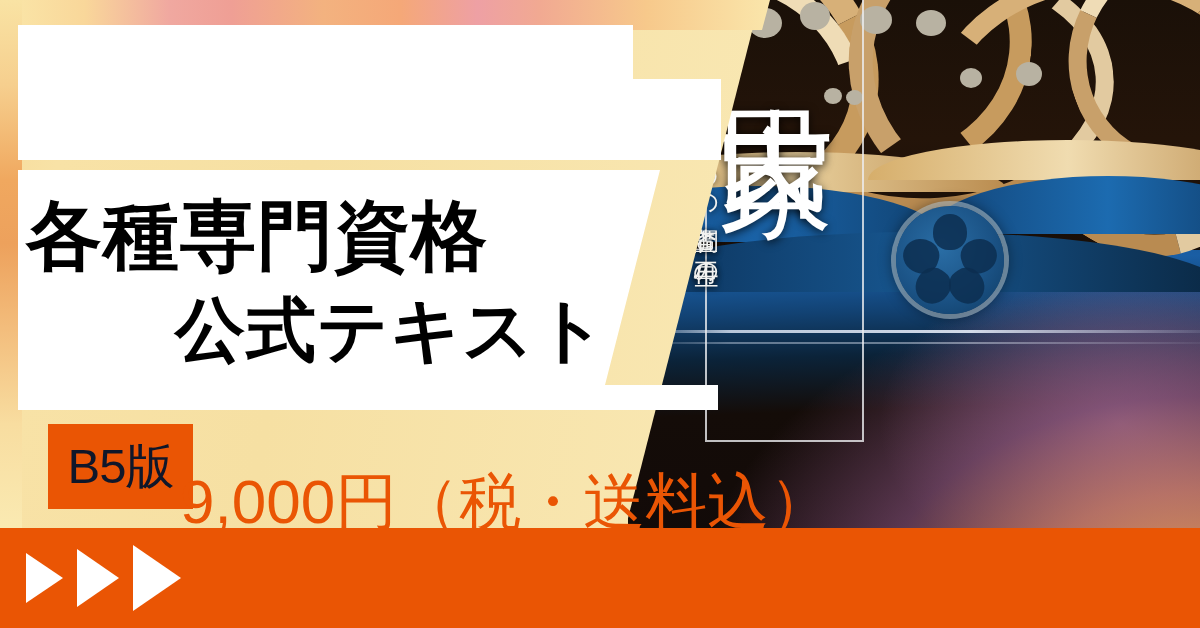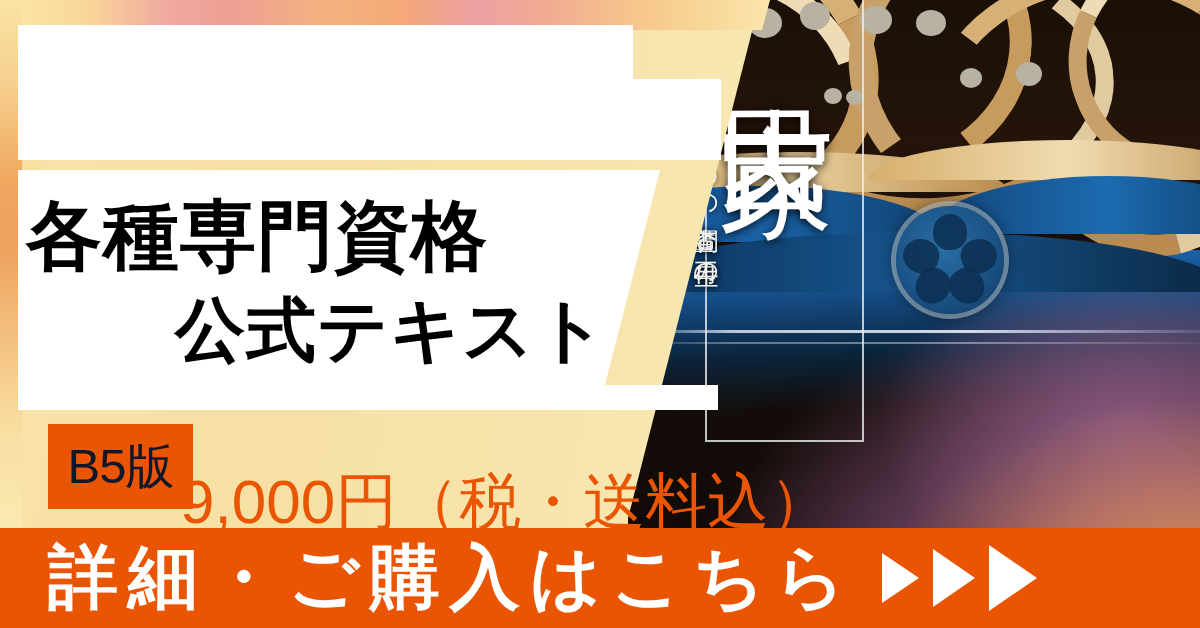--- a/index.html
+++ b/index.html
@@ -228,21 +228,20 @@
   <div class="panel panel-top2"></div>
 
   <div class="panel panel-main"></div>
   <div class="sub1">各種専門資格</div>
   <div class="sub2">公式テキスト</div>
 
   <div class="badge">B5版</div>
   <div class="price">9,000円（税・送料込）</div>
 
   <div class="cta">
-    <div class="cta-text">詳細・ご購入はこちら</div>
     <div class="arrows">
       <div class="arrow a1"></div>
       <div class="arrow a2"></div>
       <div class="arrow a3"></div>
     </div>
   </div>
 
 </div>
 
 </body></html>

